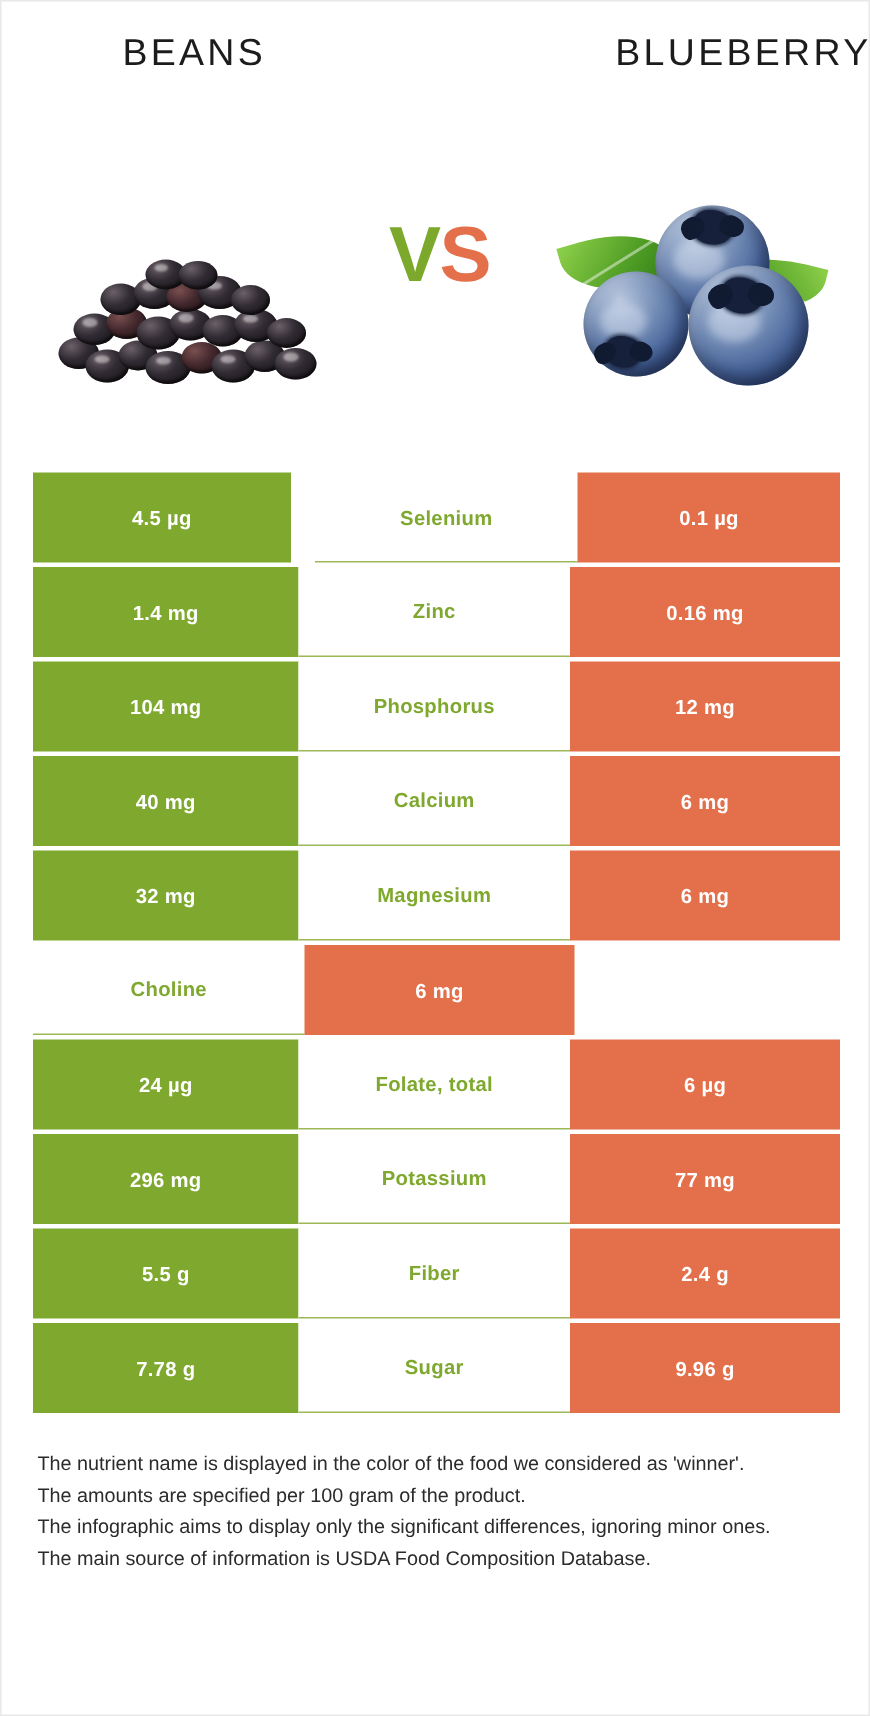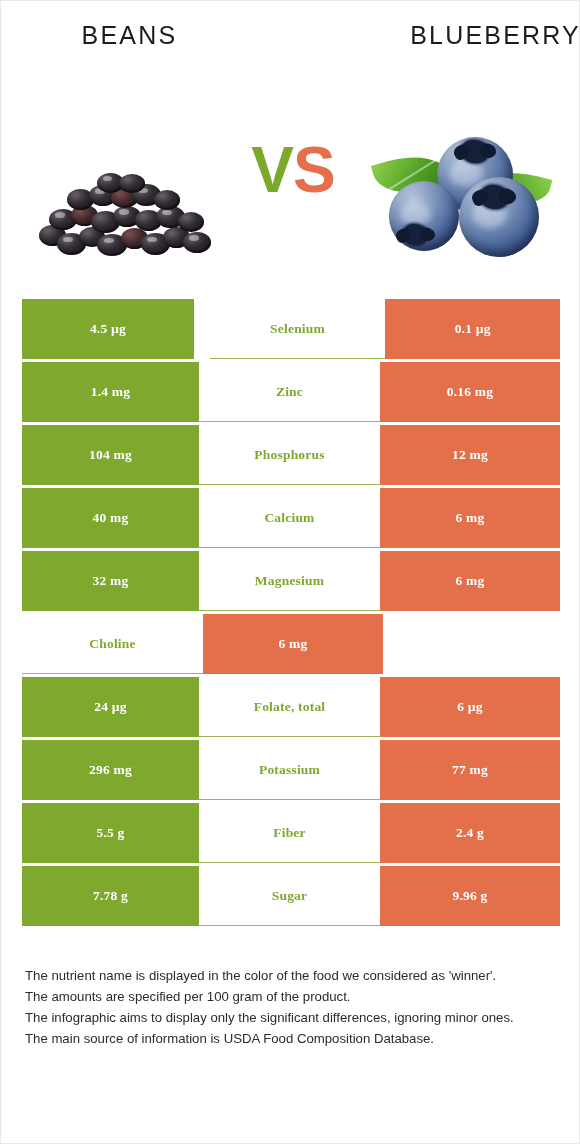--- a/index.html
+++ b/index.html
@@ -88,21 +88,21 @@
   }
 
   
   .vs {
     position: absolute;
     left: 228px;
     top: 30px;
     width: 128px;
     text-align: center;
     font-family: "Liberation Sans", sans-serif;
-    font-size: 64px;
+    font-size: 52px;
     font-weight: 700;
     line-height: 86px;
     letter-spacing: -1px;
     white-space: nowrap;
   }
   .vs .v { color: #7CA92C; }
   .vs .s { color: #E3704B; }
 
   
   .blues {
@@ -161,24 +161,23 @@
     width: 44%;
     height: 34%;
     border-radius: 50%;
     background: rgba(226,234,247,.42);
     filter: blur(3px);
   }
 
   
   .table {
     position: absolute;
-    top: 298px;
+    top: 314px;
     left: 21px;
     width: 538px;
-    font-family: Liberation Serif, serif;
   }
   .row {
     display: flex;
     height: 60px;
     margin-bottom: 3px;
   }
   .row:last-child { margin-bottom: 0; }
 
   .cell {
     display: flex;

